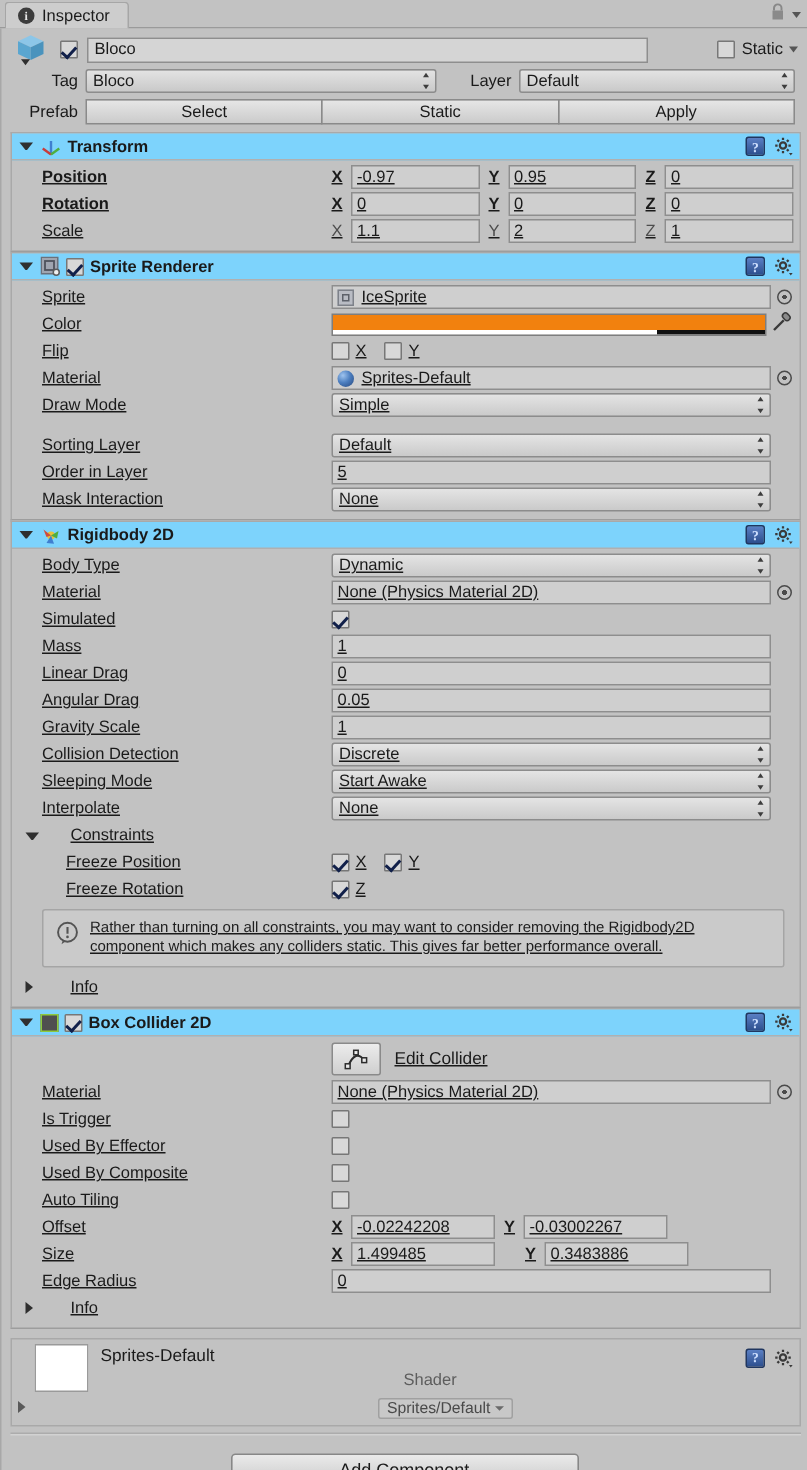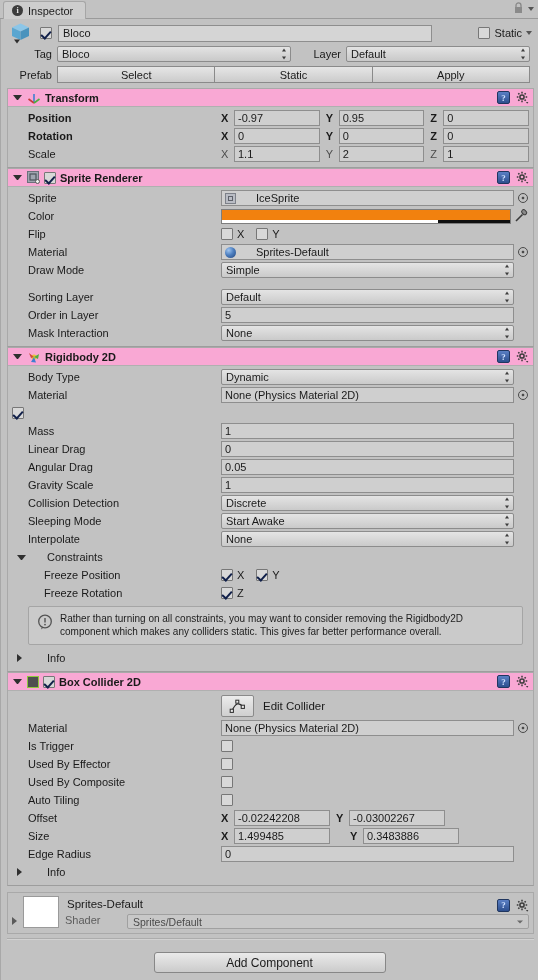--- a/index.html
+++ b/index.html
@@ -136,21 +136,21 @@
     margin: 0 4px 0 6px;
     background: #c2c2c2;
     border: 1px solid #a9a9a9;
     border-bottom: 1px solid #9d9d9d;
   }
   .comp-head {
     height: 18px;
     display: flex; align-items: center;
     padding: 0 4px 0 5px;
     gap: 4px;
-    background: #f9a8d4;
+    background: #7dd3fc;
     border-bottom: 1px solid #b0b0b0;
   }
   .foldout {
     width: 0; height: 0; flex: 0 0 9px; margin-right: 1px;
     border-left: 4.5px solid transparent;
     border-right: 4.5px solid transparent;
     border-top: 5px solid #2f2f2f;
   }
   .foldout.closed {
     border-left: 5px solid #2f2f2f;
@@ -164,21 +164,21 @@
     width: 13px; height: 13px;
     background: linear-gradient(#5a7fc4, #2d4f8e);
     border: 1px solid #20365f;
     border-radius: 2px;
     color: #cfe0ff; font-size: 9px; font-weight: bold;
     display: flex; align-items: center; justify-content: center;
     font-family: "Liberation Serif", serif;
   }
   .gear-icon { width: 13px; height: 13px; position: relative; }
 
-  .comp-body { padding: 2px 4px 4px 4px; }
+  .comp-body { padding: 2px 4px 4px 4px; text-decoration: underline; }
   .row {
     display: flex; align-items: center;
     height: 18px;
     font-size: 11px;
   }
   .row .label {
     width: 209px; flex: 0 0 209px;
     padding-left: 16px;
     white-space: nowrap;
     overflow: hidden;
@@ -195,21 +195,21 @@
     display: flex; align-items: center;
     font-size: 11px;
     min-width: 0;
     overflow: hidden;
   }
   .objfield {
     flex: 1; height: 16px;
     background: #cfcfcf;
     border: 1px solid #8e8e8e;
     padding: 0 3px;
-    display: flex; align-items: center; gap: 20px;
+    display: flex; align-items: center; gap: 5px;
     font-size: 11px; min-width: 0; overflow: hidden;
   }
   .select {
     flex: 1; height: 16px;
     background: linear-gradient(#e4e4e4, #cacaca);
     border: 1px solid #8c8c8c;
     border-radius: 2px;
     padding: 0 16px 0 4px;
     display: flex; align-items: center;
     font-size: 11px; position: relative; min-width: 0;
@@ -328,21 +328,21 @@
     background: #ffffff; border: 1px solid #9a9a9a;
   }
   .mat-fold {
     width: 0; height: 0; align-self: flex-end; margin-bottom: 4px;
     border-left: 5px solid #5a5a5a;
     border-top: 4.5px solid transparent;
     border-bottom: 4.5px solid transparent;
   }
   .mat-right { flex: 1; min-width: 0; }
   .mat-name { font-size: 11.5px; padding: 2px 0 4px 2px; }
-  .mat-shader-row { display: flex; align-items: flex-start; gap: 6px; }
+  .mat-shader-row { display: flex; align-items: center; gap: 6px; flex-direction: column; }
   .mat-shader-lbl { color: #5d5d5d; font-size: 11px; width: 56px; }
   .shader-select {
     flex: 1; height: 15px;
     background: #c8c8c8;
     border: 1px solid #a0a0a0;
     border-radius: 2px;
     display: flex; align-items: center;
     padding: 0 14px 0 5px;
     font-size: 10.5px; color: #4a4a4a;
     position: relative;
@@ -652,20 +652,21 @@
               <span style="width:15px;flex:0 0 15px"></span>
             </div>
             <div class="row">
               <span class="label">Material</span>
               <span class="objfield">
                 <span>None (Physics Material 2D)</span>
               </span>
               <span class="ofinder"></span>
             </div>
             <div class="row">
+              <span class="label">Simulated</span>
               <span class="cbx-row">
                 <span class="cbx on"></span>
               </span>
             </div>
             <div class="row">
               <span class="label">Mass</span>
               <span class="field">1</span>
               <span style="width:15px;flex:0 0 15px"></span>
             </div>
             <div class="row">

